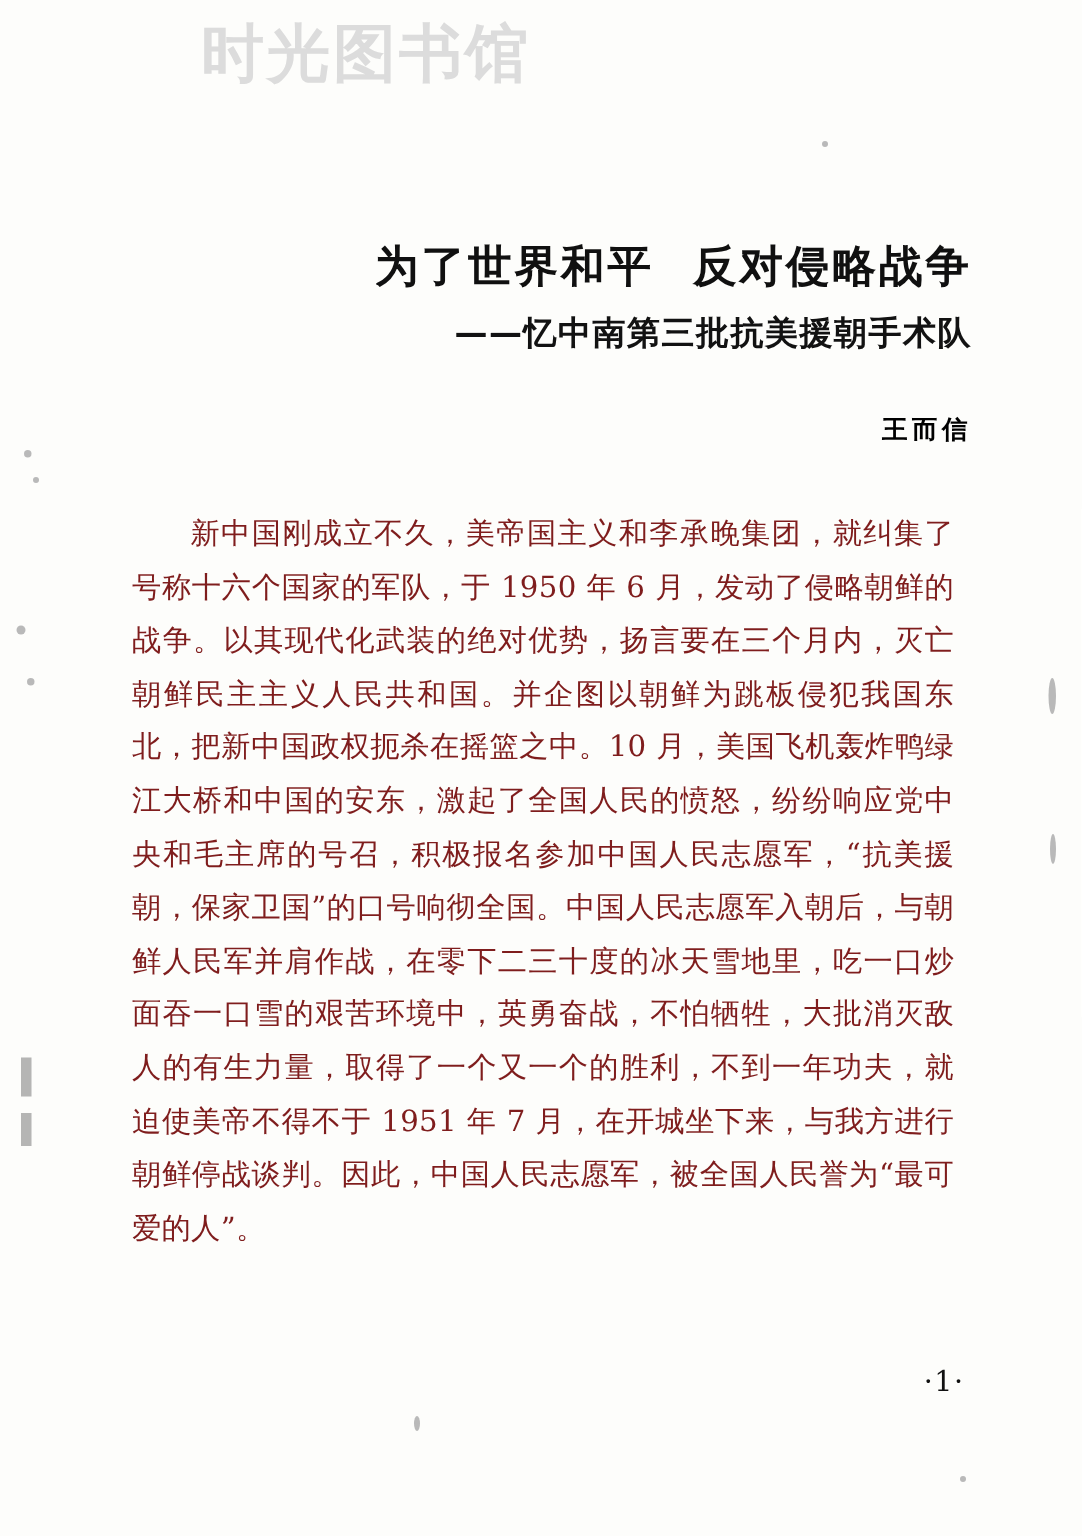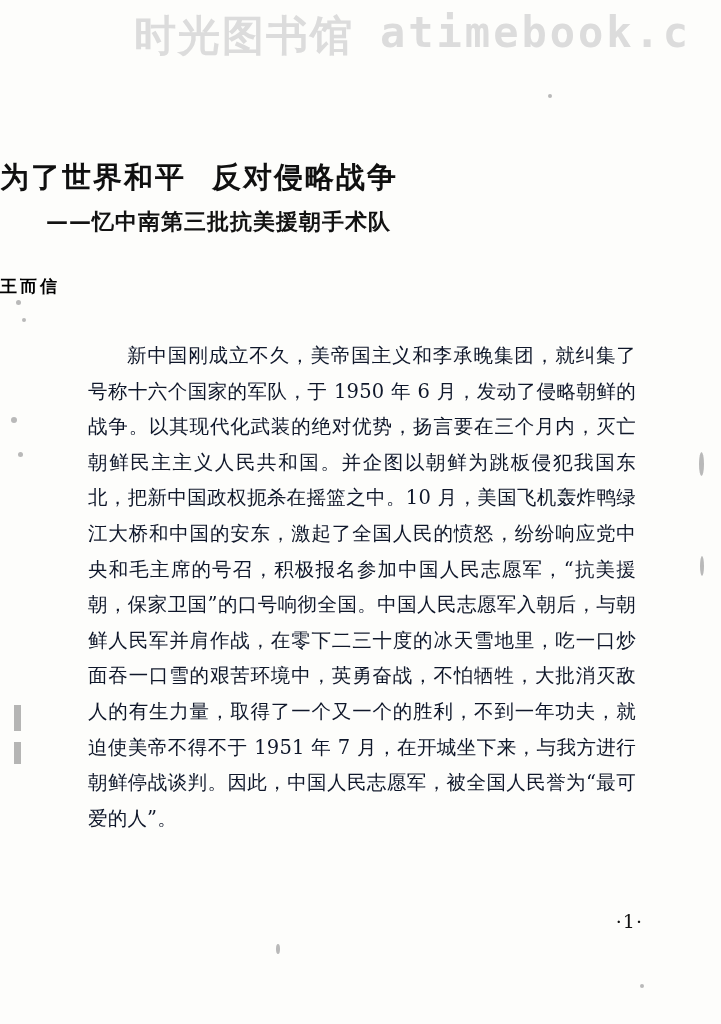--- a/index.html
+++ b/index.html
@@ -51,21 +51,21 @@
     color: #dcdcdc;
     letter-spacing: 3px;
   }
 
   
   .title-block {
     position: absolute;
     top: 160px;
     left: 0;
     width: 648px;
-    text-align: left;
+    text-align: right;
   }
   .main-title {
     font-family: "DejaVu Serif", serif;
     font-weight: bold;
     font-size: 29px;
     letter-spacing: 2px;
     color: #101010;
     line-height: 1.2;
   }
   .main-title .gap {
@@ -94,21 +94,21 @@
   .body-text {
     position: absolute;
     top: 338px;
     left: 88px;
     width: 548px;
     font-size: 19.5px;
     line-height: 35.6px;
     text-align: justify;
     text-justify: inter-ideograph;
     font-family: "DejaVu Serif", serif;
-    color: #0f172a;
+    color: #7f1d1d;
     letter-spacing: 0.2px;
   }
   .body-text p {
     margin: 0;
     text-indent: 2em;
   }
 
   
   .page-number {
     position: absolute;
@@ -132,21 +132,20 @@
     opacity: .55;
   }
 </style>
 </head>
 <body>
 
 <div class="page">
 
   <div class="watermark">
     <span class="wm-cn">时光图书馆</span>
-    <span class="wm-en">atimebook.c</span>
   </div>
 
   <div class="title-block">
     <div class="main-title">
       <span>为了世界和平</span><span class="gap"></span><span>反对侵略战争</span>
     </div>
     <div class="sub-title">——忆中南第三批抗美援朝手术队</div>
     <div class="author">王而信</div>
   </div>
 

